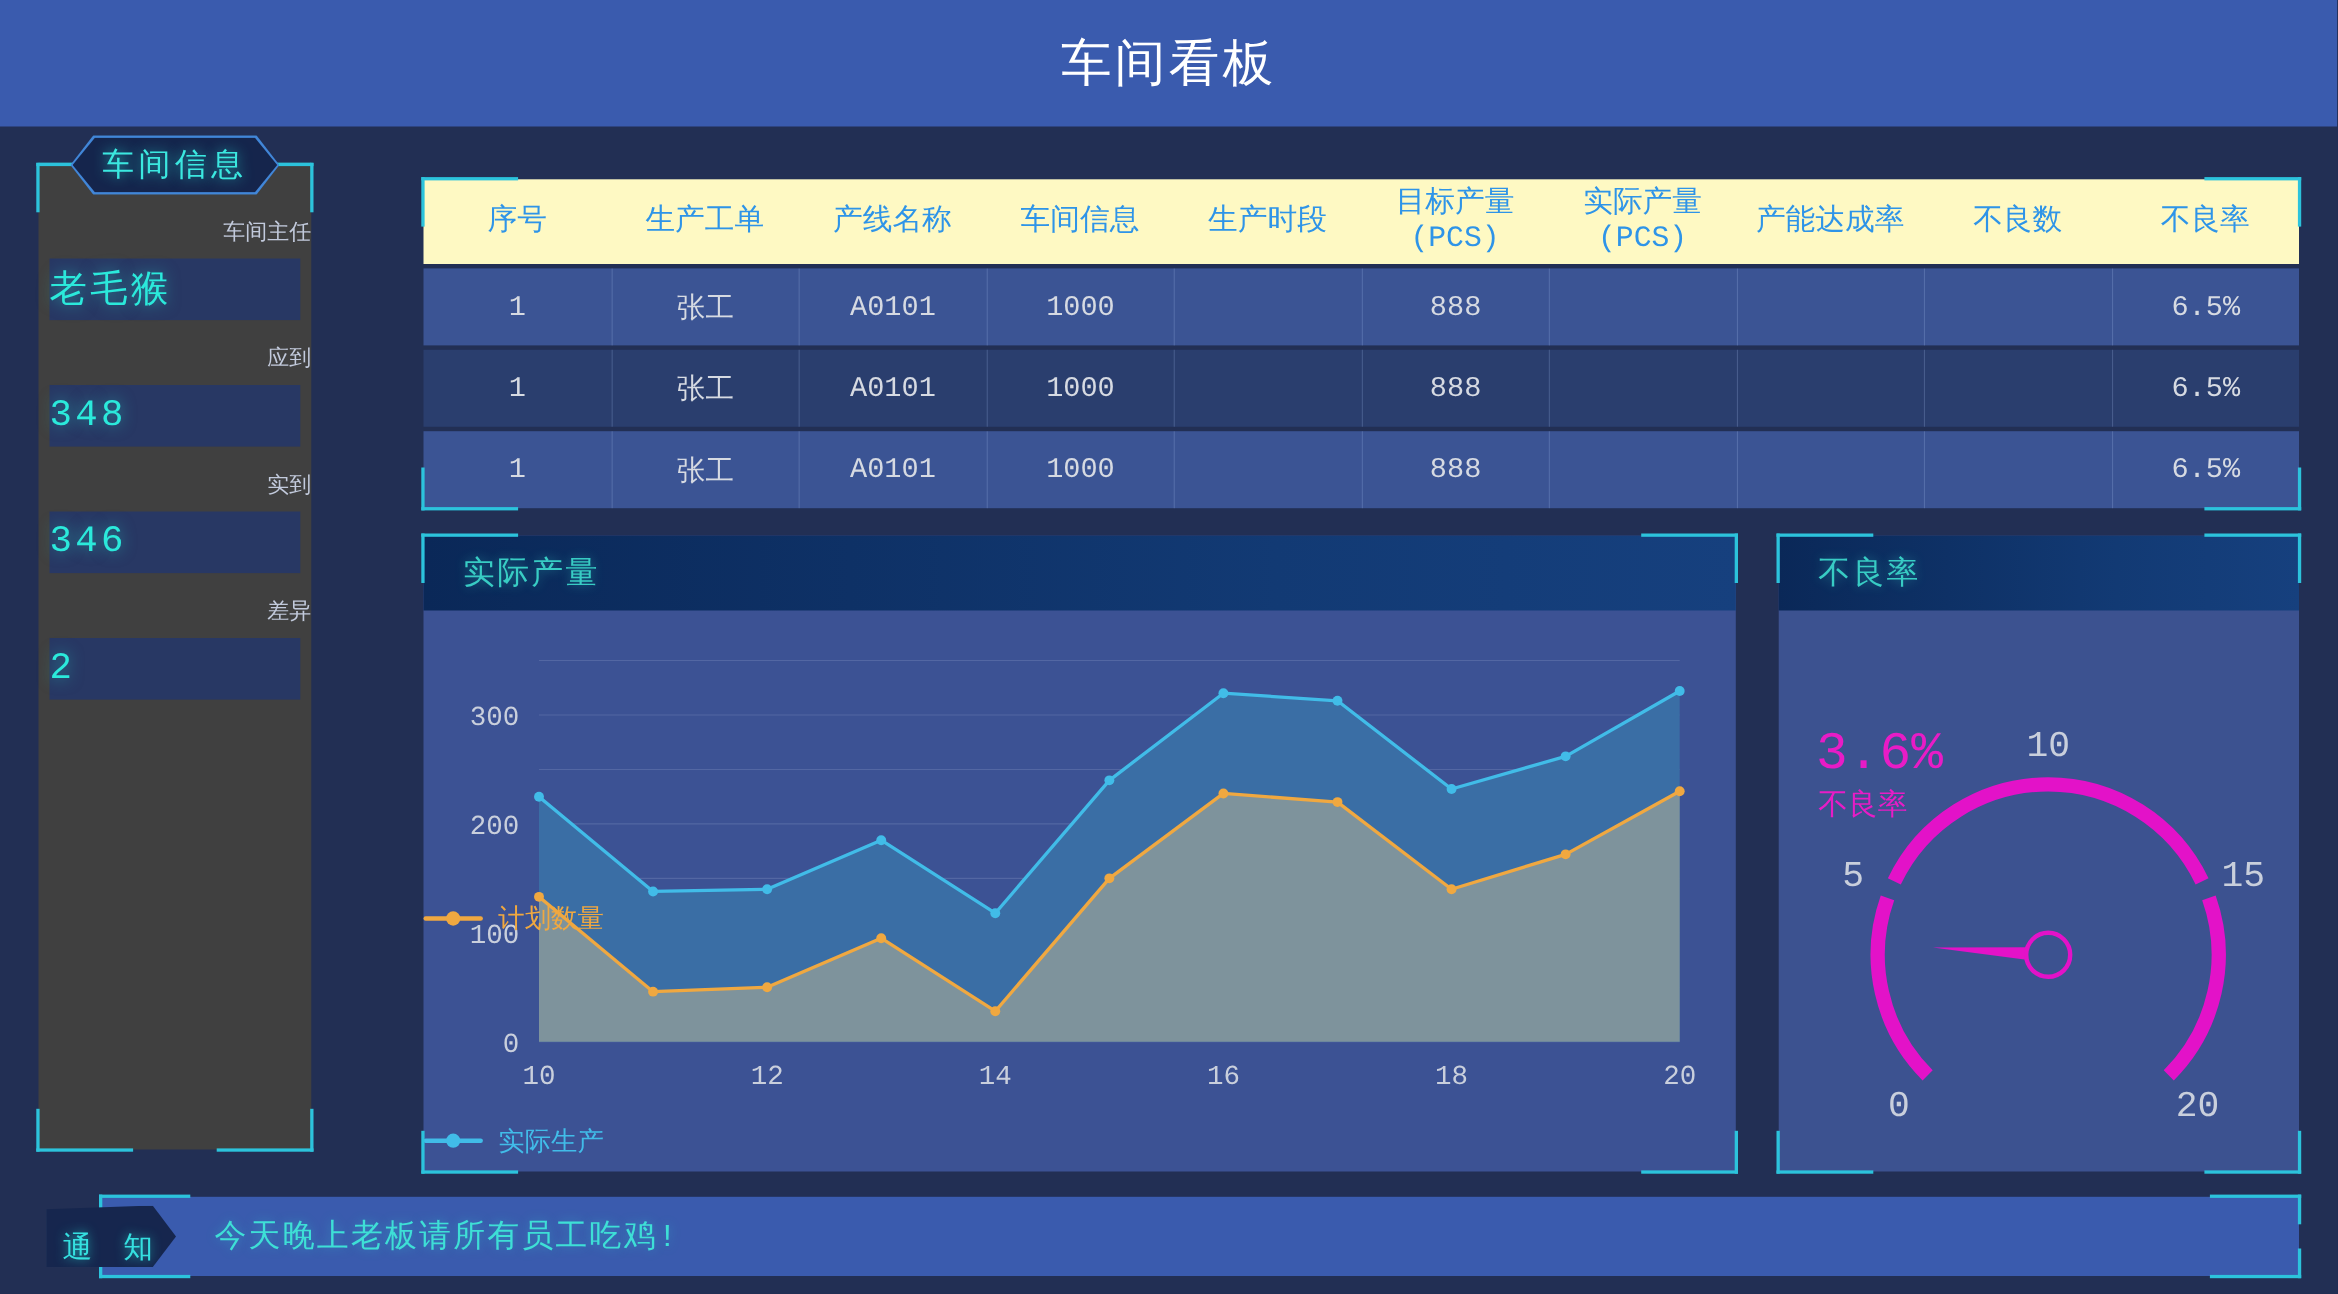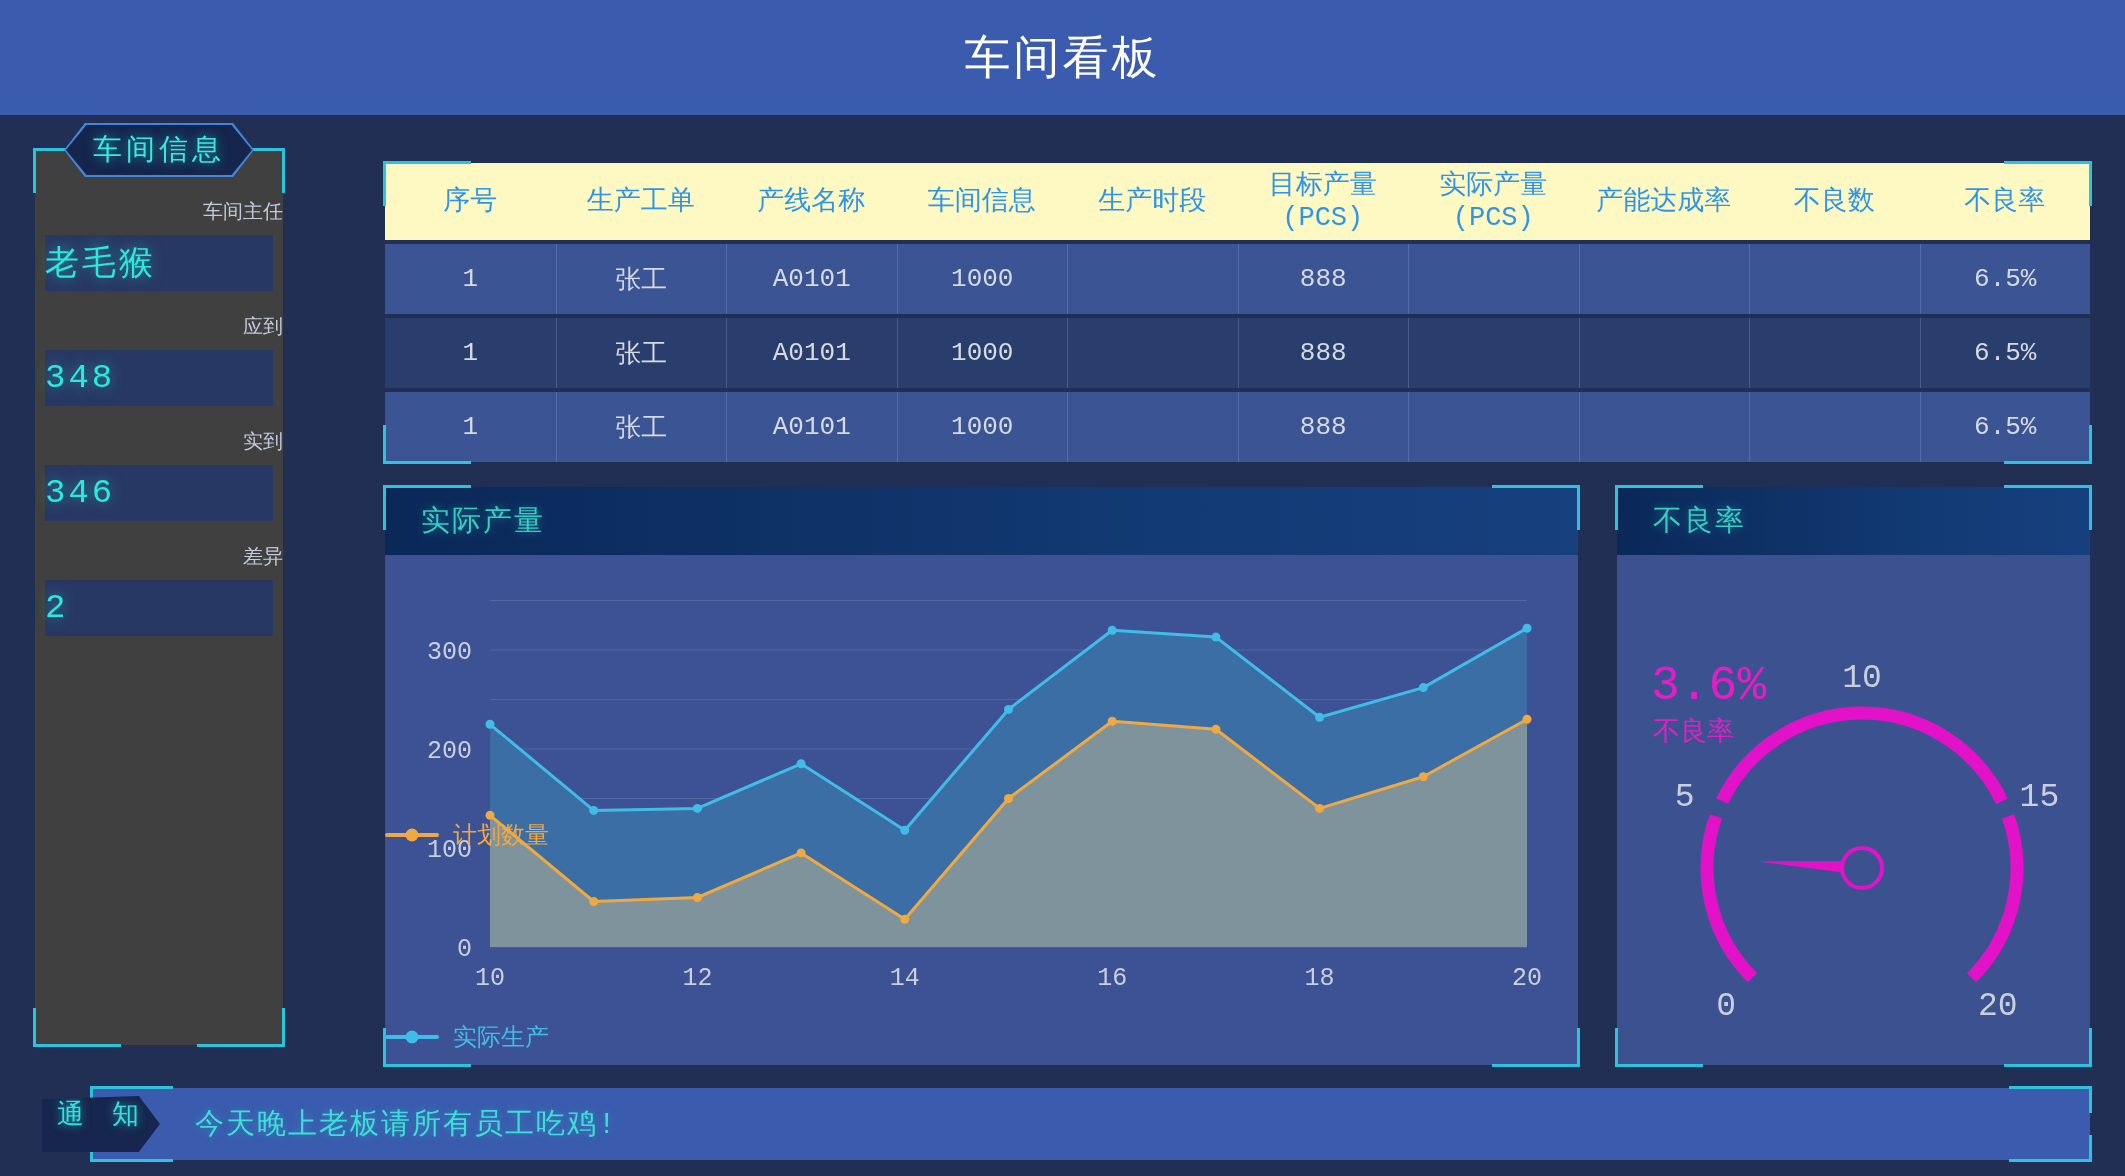--- a/index.html
+++ b/index.html
@@ -55,21 +55,21 @@
   .legend-swatch i{position:absolute;left:50%;top:50%;transform:translate(-50%,-50%);
                    width:13px;height:13px;border-radius:50%;background:inherit;}
   
   .gauge-value{position:absolute;left:34px;top:104px;font-size:48px;color:#E81CC6;}
   .gauge-value-label{position:absolute;left:36px;top:158px;font-size:27px;color:#E81CC6;}
   
   .notice-bar{position:absolute;left:92px;top:1088px;width:1998px;height:72px;background:#3A5BAE;}
   .notice-bar .bk{width:80px;height:24px;}
   .notice-badge{position:absolute;left:-50px;top:8px;width:118px;height:56px;background:#16264E;
                 clip-path:polygon(0 6%,82% 0,100% 50%,82% 100%,0 100%);
-                display:flex;align-items:flex-start;justify-content:center;
+                display:flex;align-items:flex-end;justify-content:center;
                 filter:drop-shadow(0 0 14px rgba(120,220,255,.35));z-index:6;}
   .notice-badge span{color:#35E0E0;font-size:27px;letter-spacing:6px;text-shadow:0 0 10px rgba(40,230,220,.7);}
   .notice-message{position:absolute;left:103px;top:0;bottom:0;display:flex;align-items:center;
                   color:#3EDFD6;font-size:29px;letter-spacing:2px;text-shadow:0 0 10px rgba(40,220,210,.4);}
 </style>
 </head>
 <body>
 
 <div class="stage">
 

